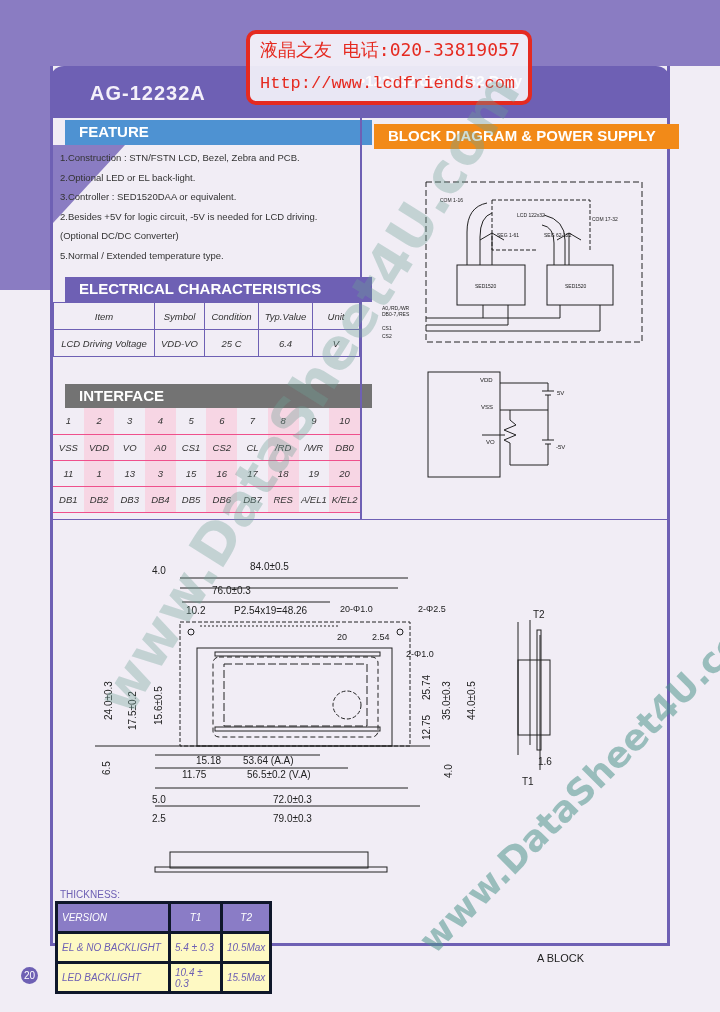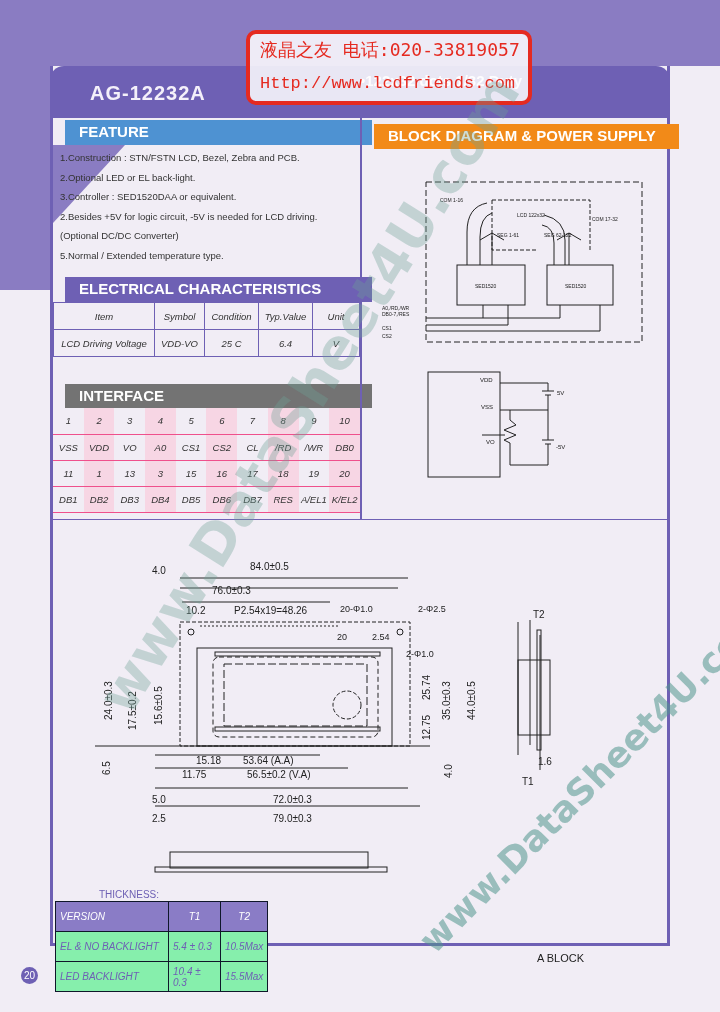--- a/index.html
+++ b/index.html
@@ -20,25 +20,25 @@
   .elec-head { left: 53px; top: 277px; width: 307px; height: 25px; background: #6e60b4; font-size: 15px; }
   table { border-collapse: collapse; font-style: italic; }
   .elec { position: absolute; left: 53px; top: 302px; width: 307px; font-size: 9.5px; color: #333; }
   .elec td { border: 1px solid #6e60b4; text-align: center; height: 27px; }
   .intf-head { left: 53px; top: 384px; width: 307px; height: 24px; background: #737373; }
   .intf { position: absolute; left: 53px; top: 408px; width: 307px; font-size: 9.5px; color: #333; }
   .intf td { text-align: center; height: 26px; border-bottom: 1px solid #ef508c; width: 30.7px; }
   .intf td.pk { background: #f7d6e4; }
   .divline { position: absolute; left: 360px; top: 118px; width: 2px; height: 402px; background: #6e60b4; }
   .hline { position: absolute; left: 53px; top: 519px; width: 614px; height: 1px; background: #6e60b4; }
-  .thick-label { position: absolute; left: 60px; top: 889px; font-size: 10px; color: #6e60b4; margin-left: 39px; }
+  .thick-label { position: absolute; left: 60px; top: 889px; font-size: 10px; color: #6e60b4; }
   .thick { position: absolute; left: 55px; top: 901px; font-size: 10px; }
-  .thick td { height: 30px; padding: 0 4px; border: 1px solid #0f172a; }
+  .thick td { height: 30px; padding: 0 4px; border: 3px solid #0f172a; }
   .thick .th { background: #8a7cc6; color: #fff; }
-  .thick .td { background: #86efac; color: #6e60b4; }
+  .thick .td { background: #fef9c3; color: #6e60b4; }
   .page-num { position: absolute; left: 21px; top: 967px; width: 17px; height: 17px; border-radius: 50%; background: #6e60b4; color: #fff; font-size: 10px; text-align: center; line-height: 17px; }
   .wm { position: absolute; font-weight: bold; color: rgba(110,160,150,0.35); transform-origin: left bottom; white-space: nowrap; font-family: "DejaVu Sans", sans-serif; }
   .ablock { position: absolute; left: 537px; top: 952px; font-size: 11px; color: #222; }
   svg text { font-family: "Liberation Sans", sans-serif; }
 </style>
 </head>
 <body>
 
 <svg class="bg-wedge" viewBox="0 0 720 1012">
   <polygon points="0,0 720,0 720,66 0,66" fill="#8a7cc2"></polygon>

